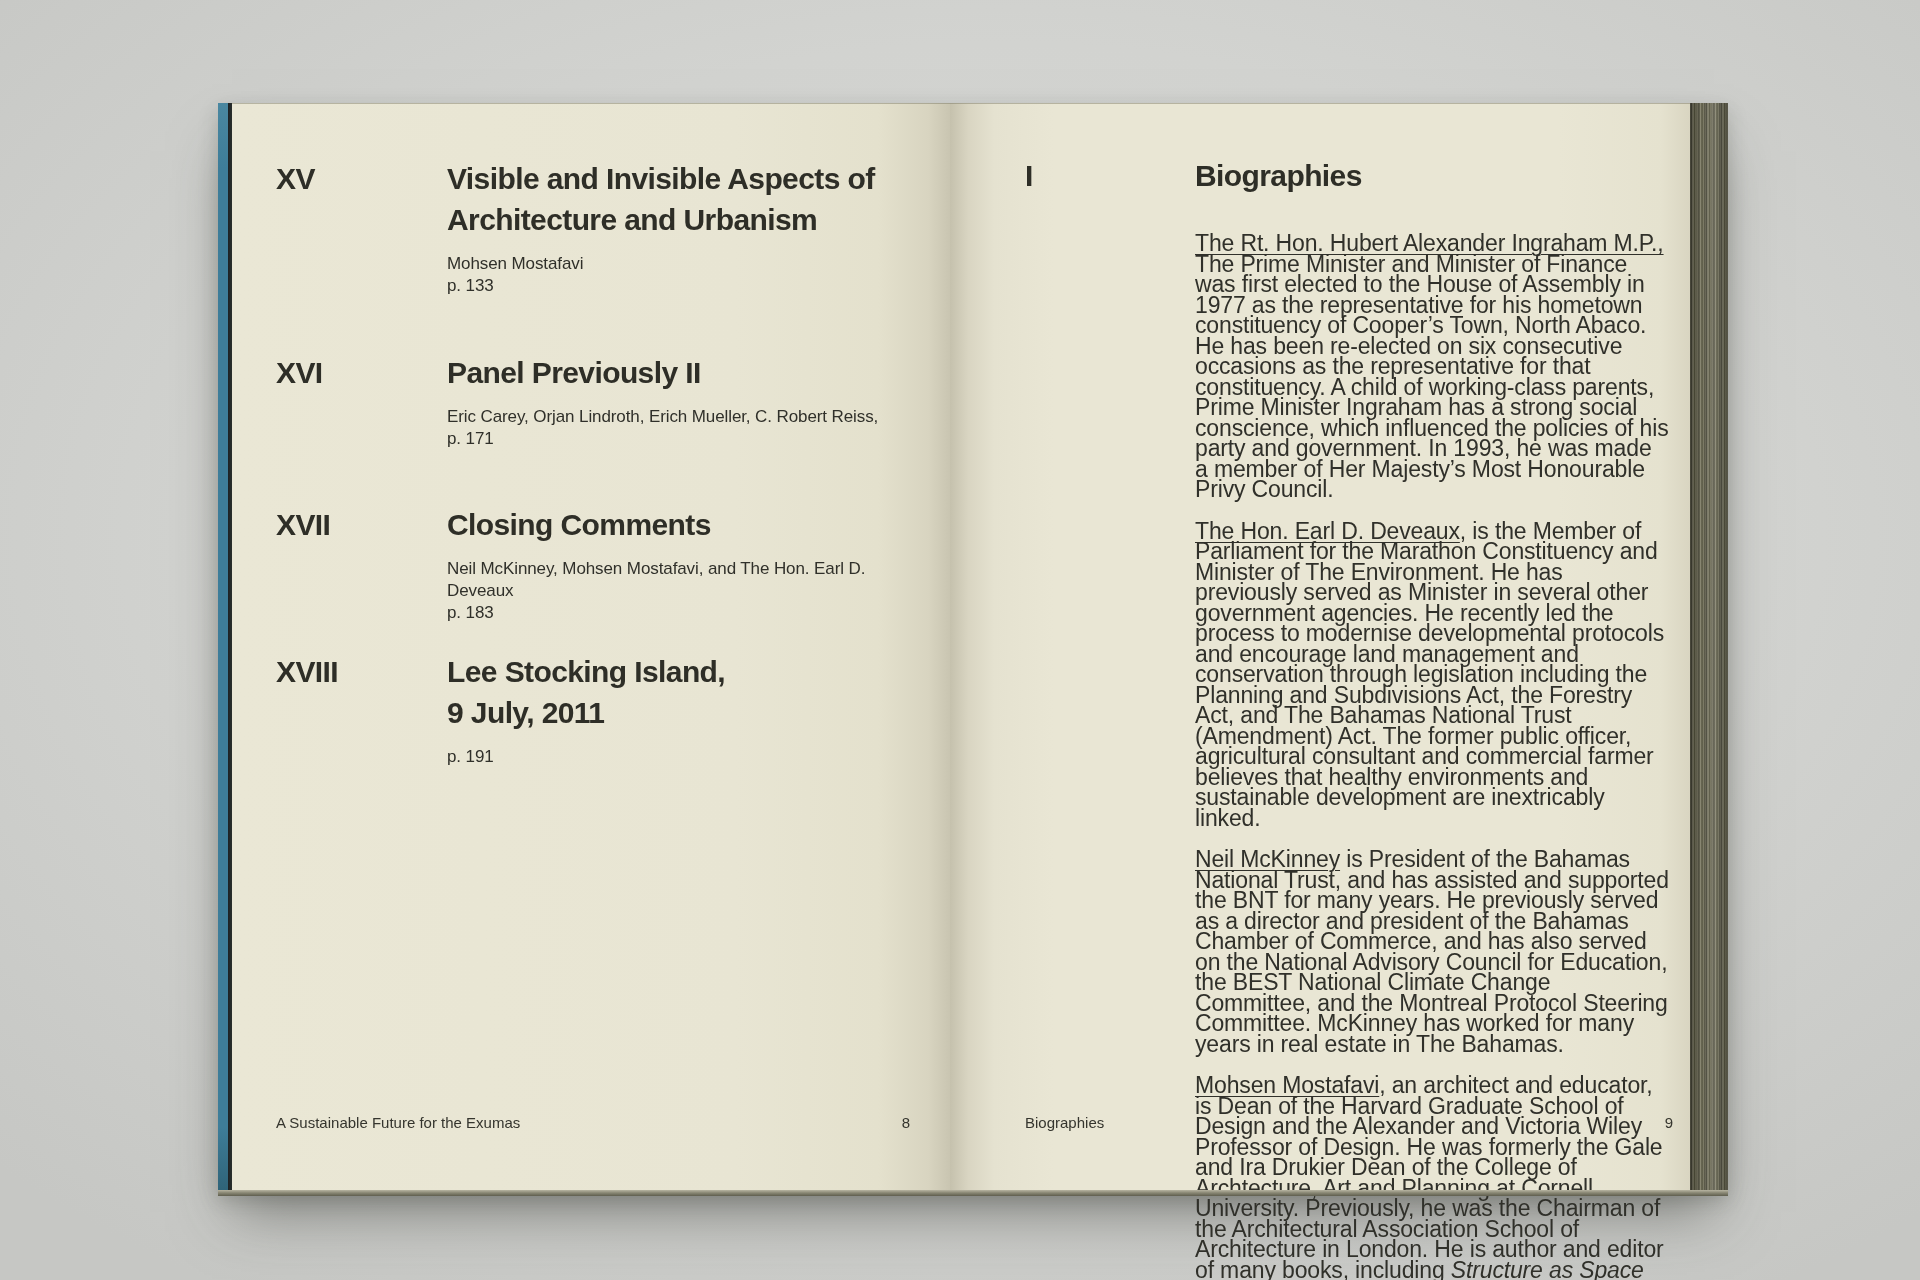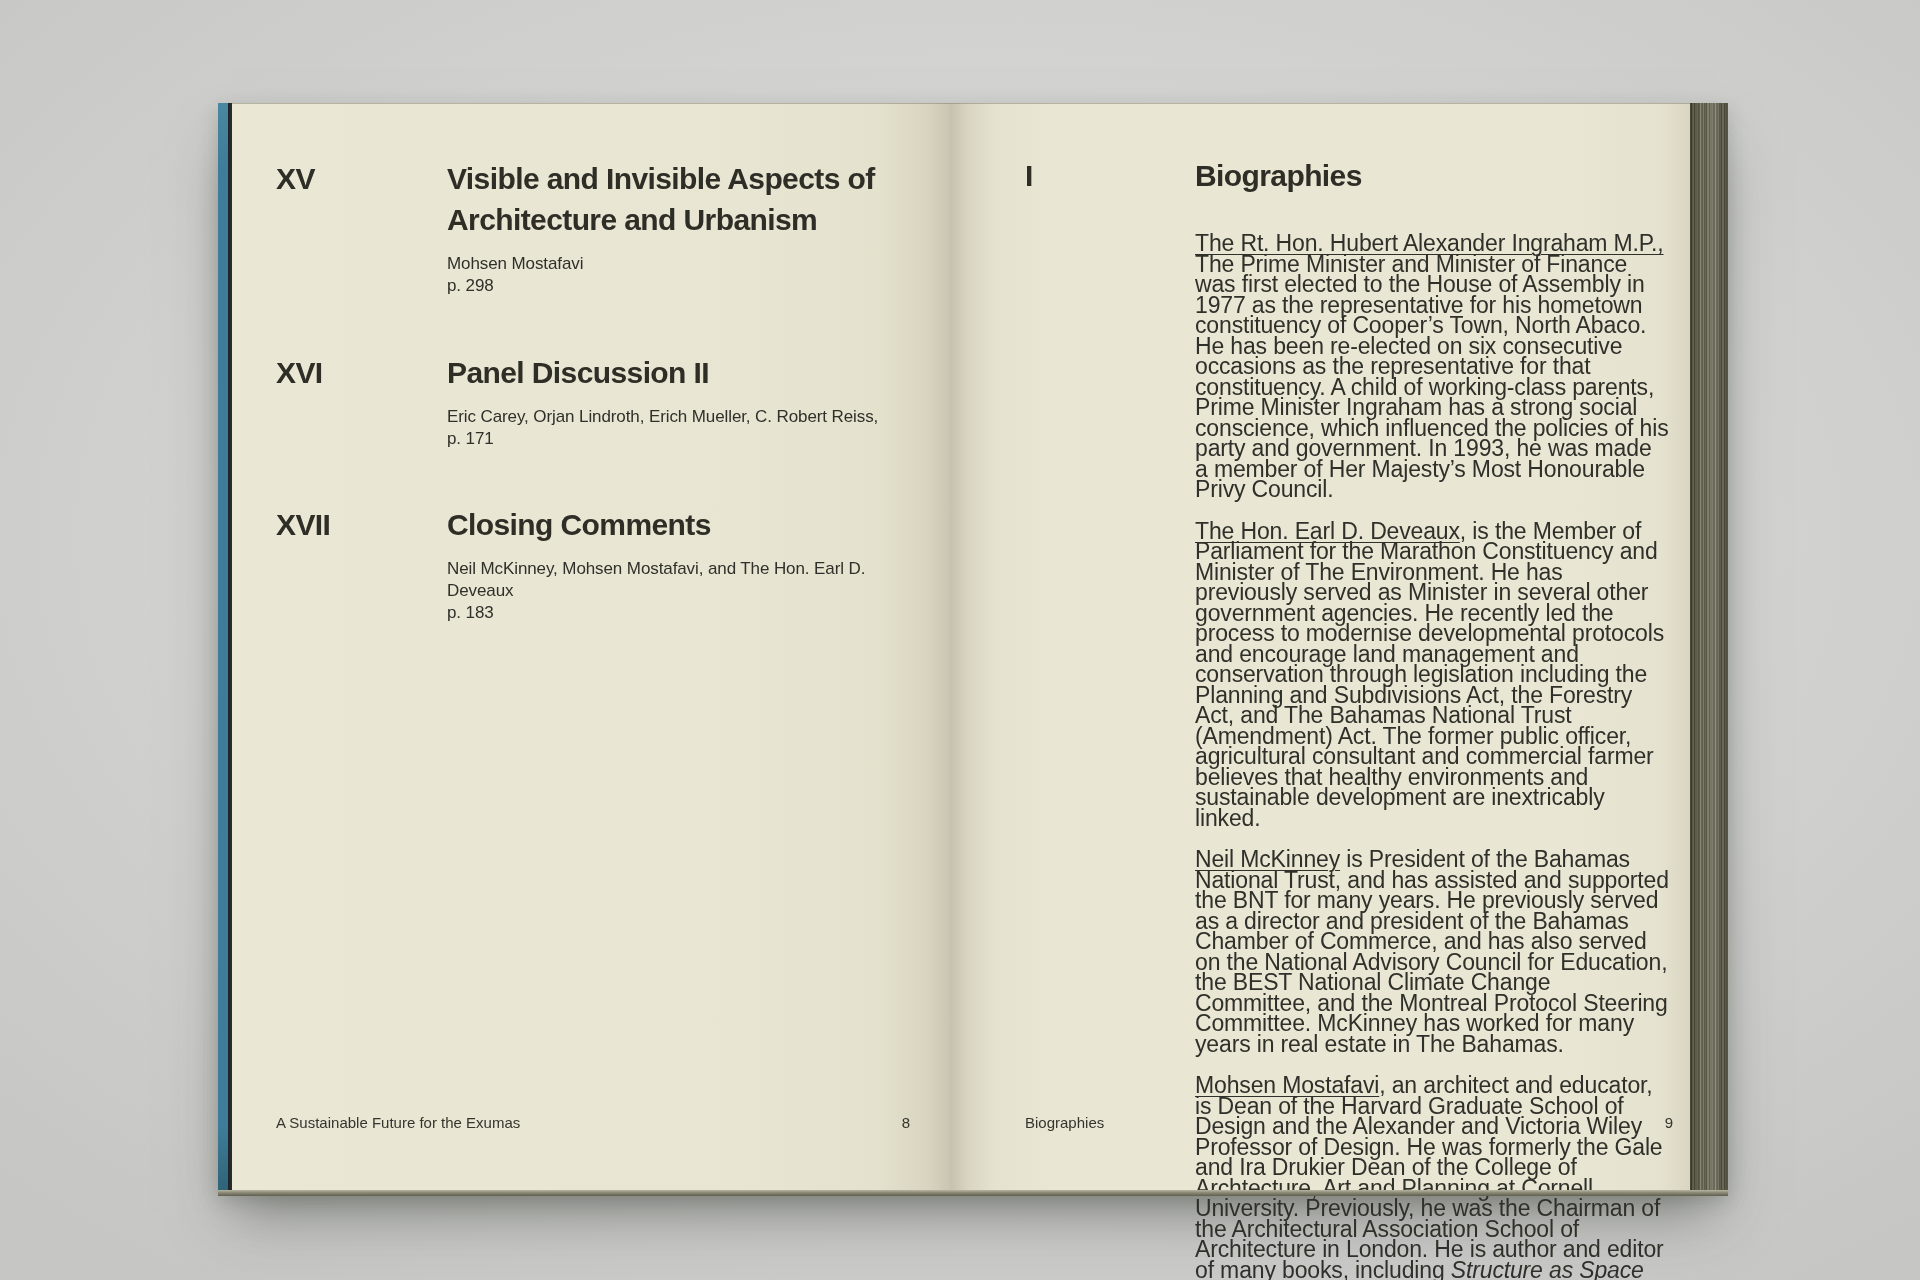--- a/index.html
+++ b/index.html
@@ -86,30 +86,30 @@
 
       <div class="toc-entry" style="top:55px">
         <div class="numeral display">XV</div>
         <div class="entry-body">
           <div class="display">
             <div>Visible and Invisible Aspects of</div>
             <div>Architecture and Urbanism</div>
           </div>
           <div class="entry-meta meta-text">
             <div>Mohsen Mostafavi</div>
-            <div>p. 298</div>
+            <div>p. 133</div>
           </div>
         </div>
       </div>
 
       <div class="toc-entry" style="top:249px">
         <div class="numeral display">XVI</div>
         <div class="entry-body">
           <div class="display">
-            <div>Panel Discussion II</div>
+            <div>Panel Previously II</div>
           </div>
           <div class="entry-meta meta-text">
             <div>Eric Carey, Orjan Lindroth, Erich Mueller, C. Robert Reiss,</div>
             <div>p. 171</div>
           </div>
         </div>
       </div>
 
       <div class="toc-entry" style="top:401px">
         <div class="numeral display">XVII</div>
@@ -117,20 +117,32 @@
           <div class="display">
             <div>Closing Comments</div>
           </div>
           <div class="entry-meta meta-text">
             <div>Neil McKinney, Mohsen Mostafavi, and The Hon. Earl D. Deveaux</div>
             <div>p. 183</div>
           </div>
         </div>
       </div>
 
+      <div class="toc-entry" style="top:548px">
+        <div class="numeral display">XVIII</div>
+        <div class="entry-body">
+          <div class="display">
+            <div>Lee Stocking Island,</div>
+            <div>9 July, 2011</div>
+          </div>
+          <div class="entry-meta meta-text">
+            <div>p. 191</div>
+          </div>
+        </div>
+      </div>
 
       <div class="page-footer footer-text">
         <span>A Sustainable Future for the Exumas</span>
         <span>8</span>
       </div>
     </div>
 
     <div class="page page-right">
       <div class="section-numeral display">I</div>
       <div class="section-heading display">Biographies</div>

